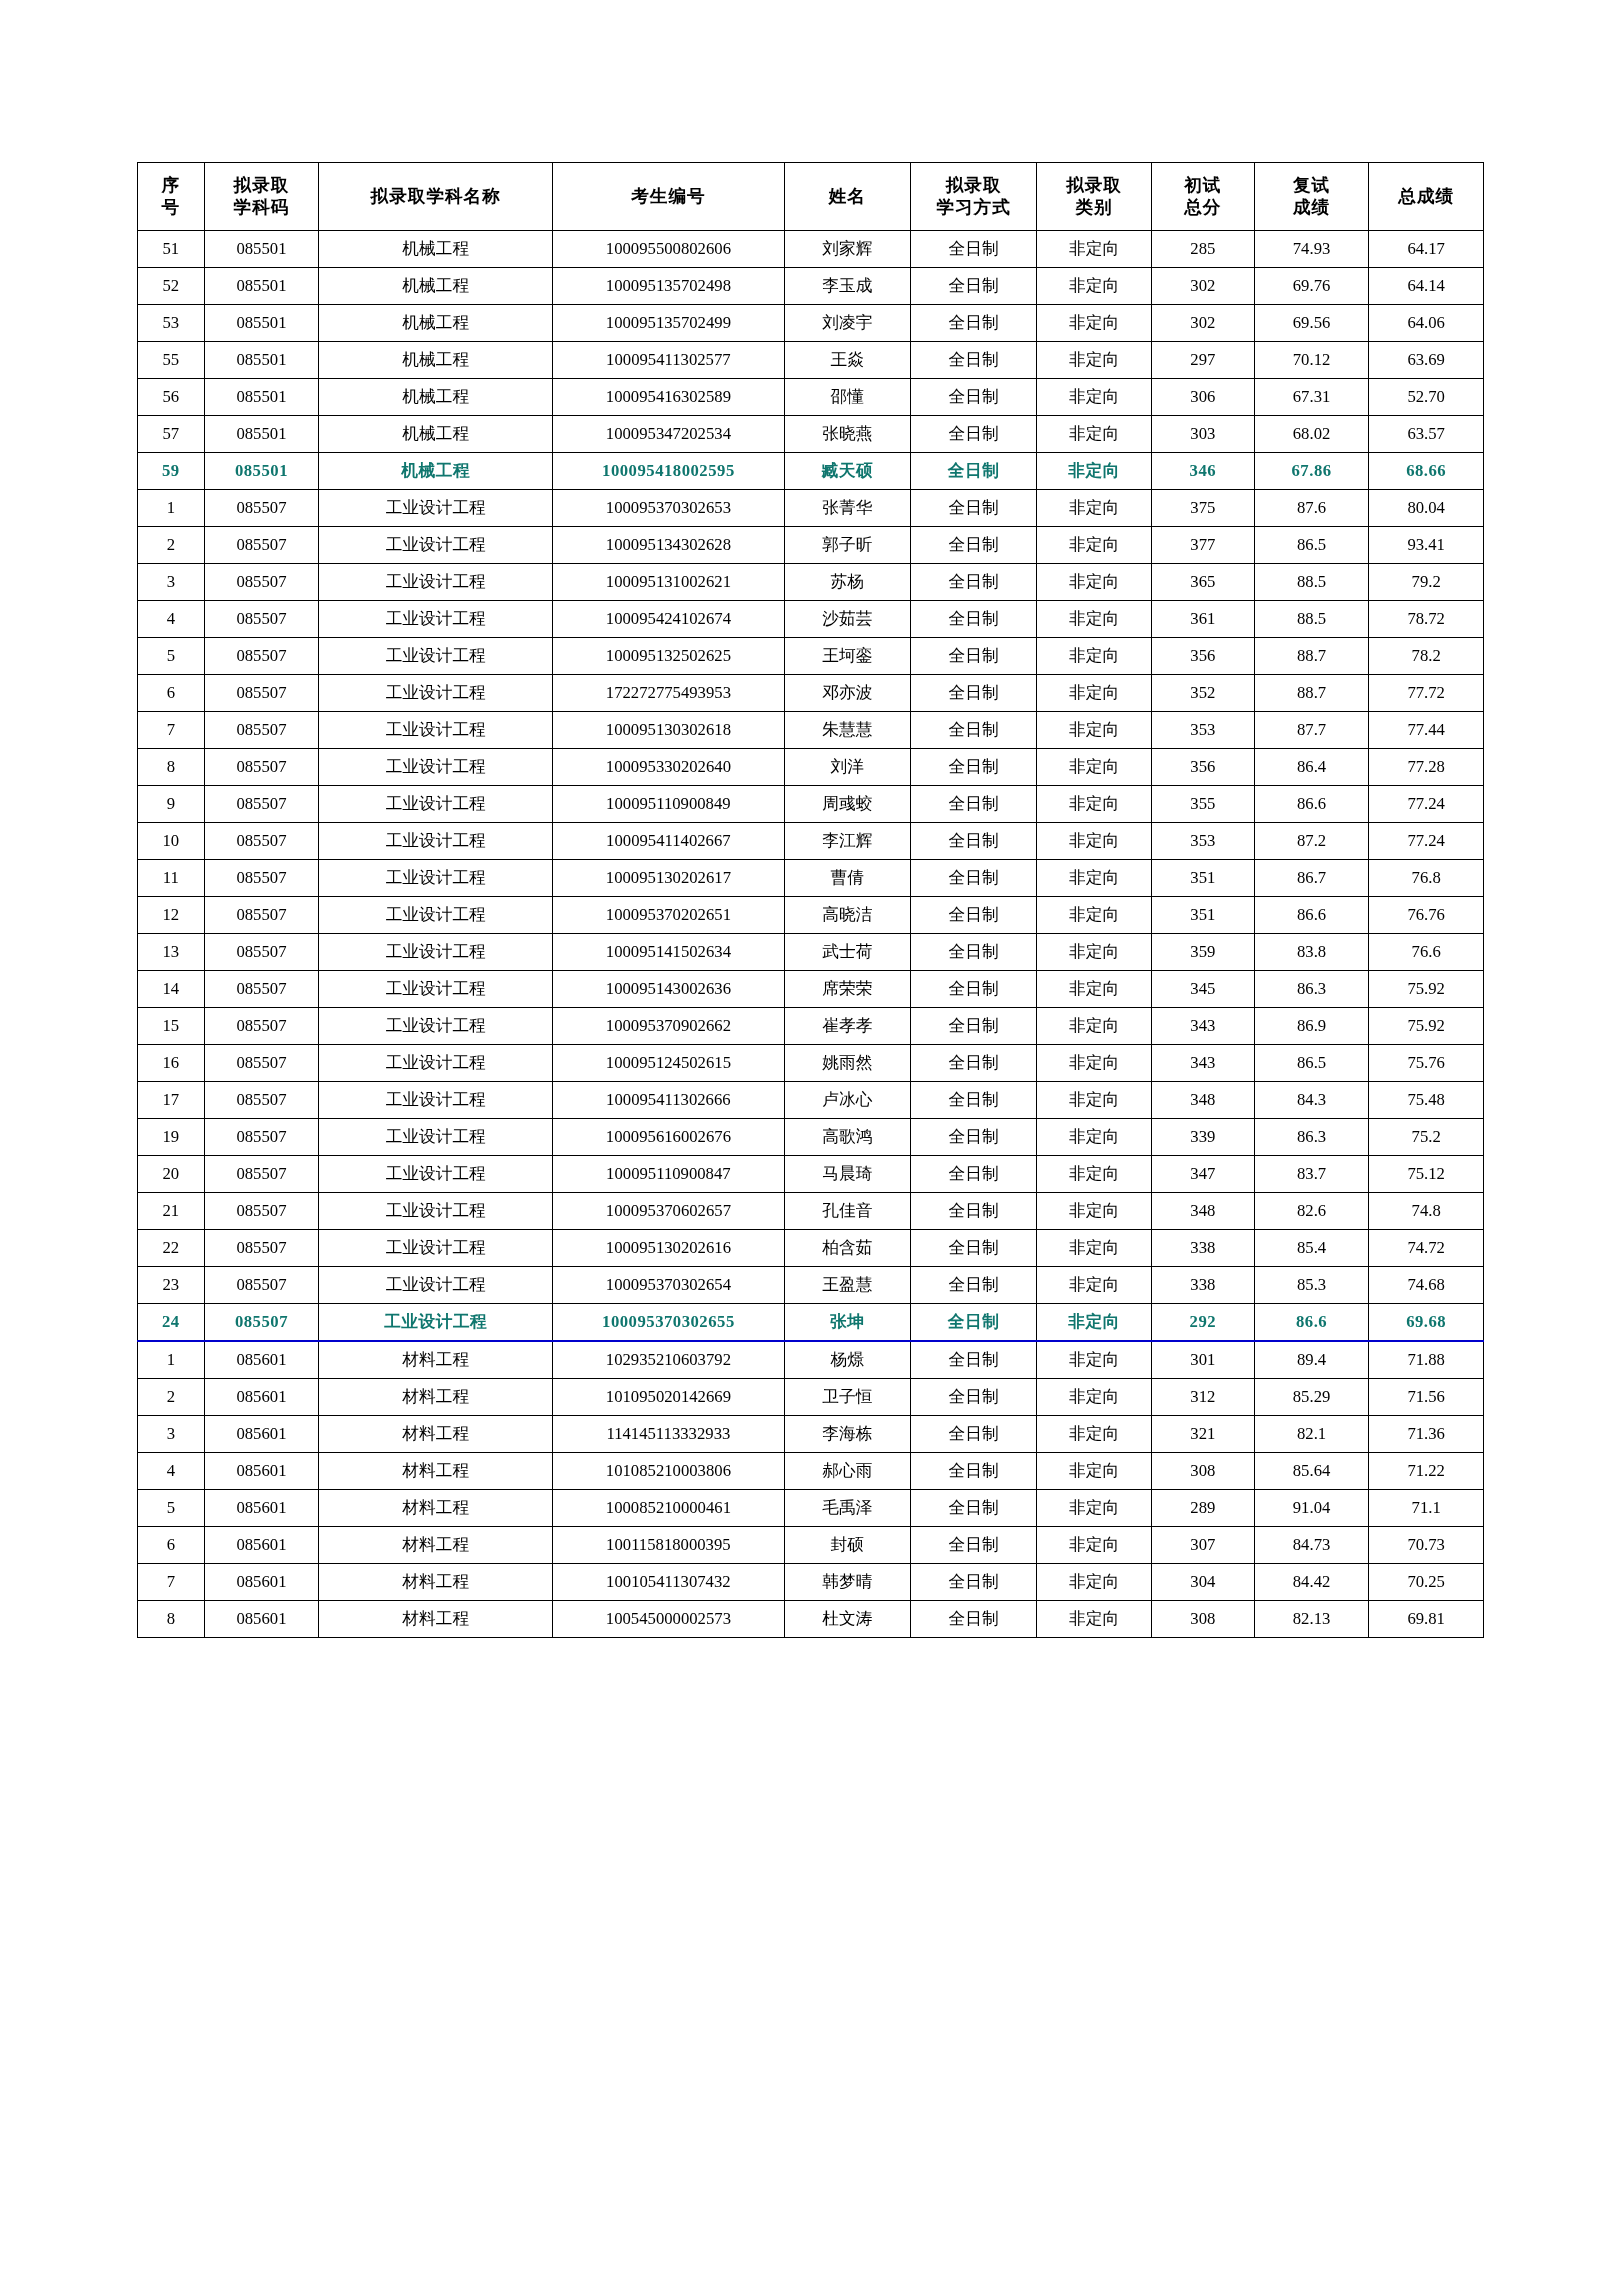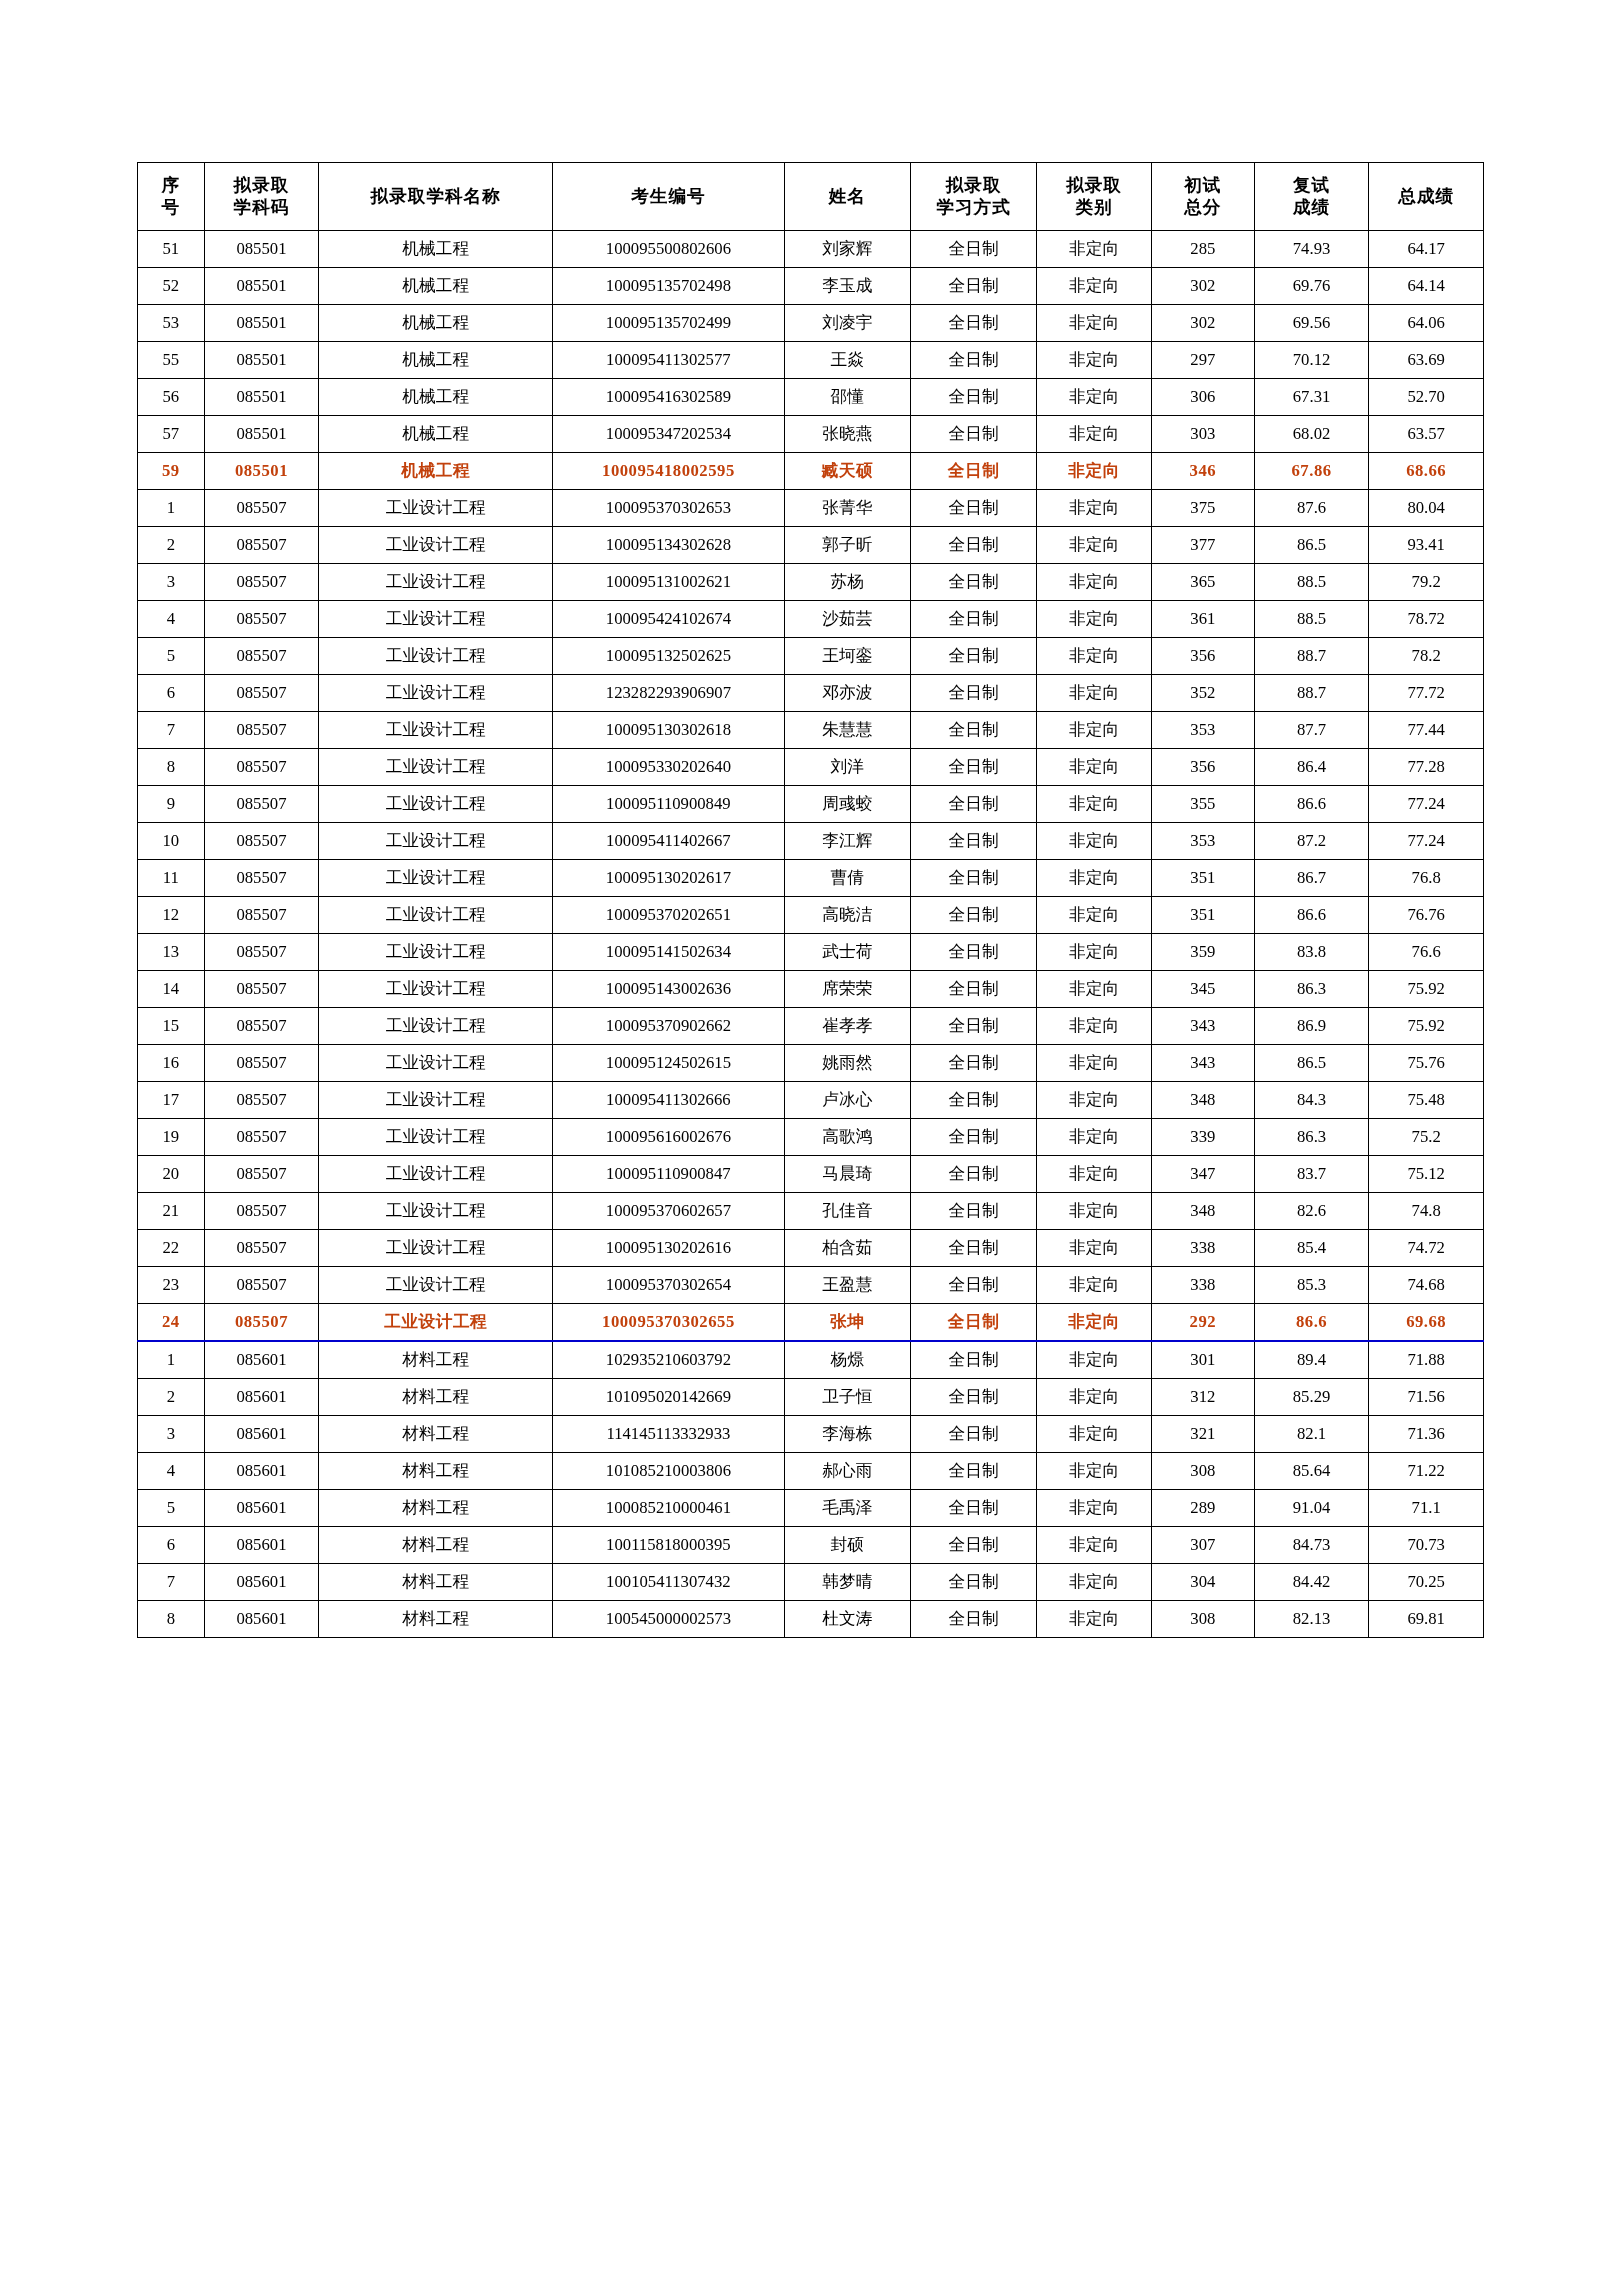--- a/index.html
+++ b/index.html
@@ -52,21 +52,21 @@
   col.c2 { width: 200px; }
   col.c3 { width: 198px; }
   col.c4 { width: 108px; }
   col.c5 { width: 108px; }
   col.c6 { width: 98px; }
   col.c7 { width: 88px; }
   col.c8 { width: 98px; }
   col.c9 { width: 98px; }
 
   tr.highlight td {
-    color: #c2410c;
+    color: #0f766e;
     font-weight: bold;
     letter-spacing: 0.5px;
   }
   tr.group-end td {
     border-bottom: 2.9px solid #0000cc;
   }
 </style>
 </head>
 <body>
 
@@ -266,21 +266,21 @@
           <td>全日制</td>
           <td>非定向</td>
           <td>356</td>
           <td>88.7</td>
           <td>78.2</td>
         </tr>
         <tr>
           <td>6</td>
           <td>085507</td>
           <td>工业设计工程</td>
-          <td>123282293906907</td>
+          <td>172272775493953</td>
           <td>邓亦波</td>
           <td>全日制</td>
           <td>非定向</td>
           <td>352</td>
           <td>88.7</td>
           <td>77.72</td>
         </tr>
         <tr>
           <td>7</td>
           <td>085507</td>

